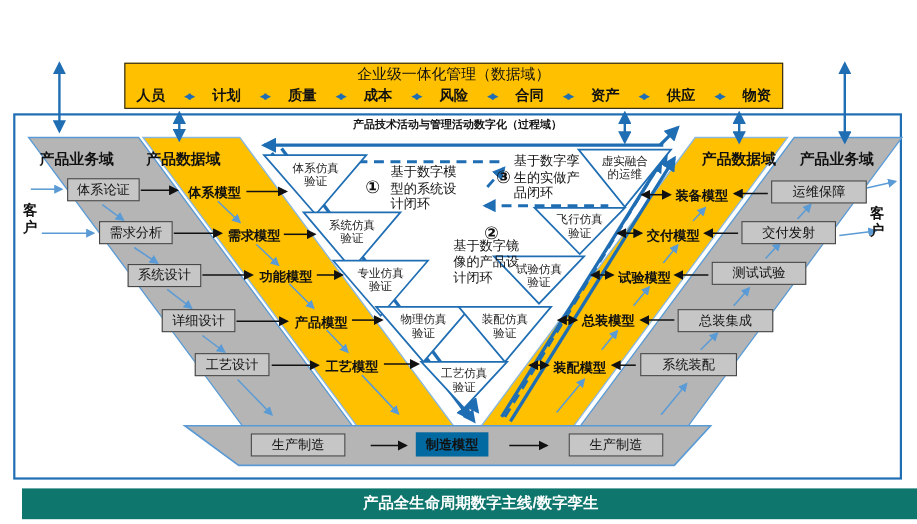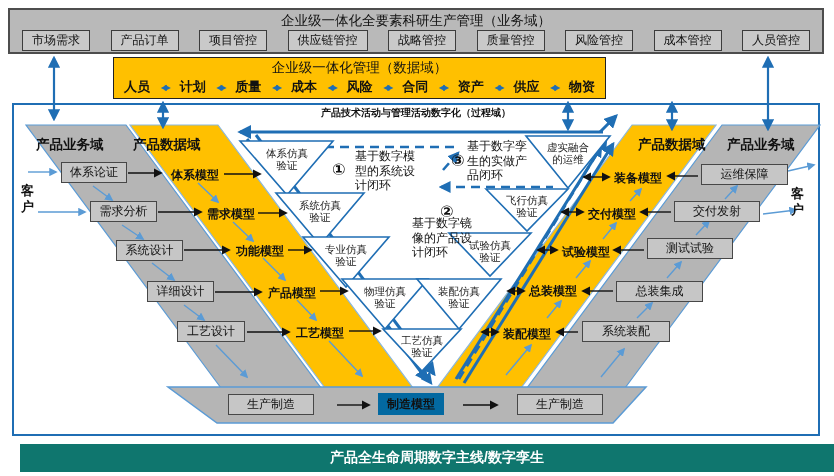--- a/index.html
+++ b/index.html
@@ -4,21 +4,21 @@
 <style>
   html,body{margin:0;padding:0;background:#fff;}
   #stage{position:relative;width:834px;height:476px;background:#fff;overflow:hidden;
          font-family:"Liberation Sans","DejaVu Sans",sans-serif;color:#111;}
   .abs{position:absolute;}
   
   .top-banner{left:8px;top:8px;width:816px;height:46px;background:#b9b9b9;border:2px solid #4d4d4d;box-sizing:border-box;z-index:1;}
   .top-banner .t{width:100%;text-align:center;font-size:13.5px;margin-top:2px;}
   .ctrl-row{position:absolute;left:12px;right:12px;top:20px;display:flex;justify-content:space-between;}
   .ctrl{background:#c9c9c9;border:1px solid #3c3c3c;font-size:12px;height:19px;line-height:19px;padding:0 9px;white-space:nowrap;}
-  .data-banner{left:113px;top:57px;width:493px;height:42px;background:#ffc000;border:1.5px solid #222;box-sizing:border-box;z-index:1;}
+  .data-banner{left:113px;top:57px;width:599px;height:42px;background:#ffc000;border:1.5px solid #222;box-sizing:border-box;z-index:1;}
   .data-banner .t{width:100%;text-align:center;font-size:13.5px;margin-top:1px;}
   .data-row{position:absolute;left:10px;right:10px;top:20px;display:flex;justify-content:space-between;align-items:center;font-size:13px;font-weight:600;}
   .sep{color:#1f6eb4;font-size:8px;letter-spacing:-2px;font-weight:400;}
   .main-box{left:12px;top:103px;width:808px;height:333px;border:2px solid #1f6eb4;background:#fff;box-sizing:border-box;z-index:0;}
   .proc-title{left:12px;top:106px;width:808px;text-align:center;font-size:10px;font-weight:600;z-index:3;}
   svg.layer{position:absolute;left:0;top:0;z-index:2;}
   
   .hdr{font-size:13.5px;font-weight:600;z-index:3;white-space:nowrap;}
   .gbox{background:#c6c6c6;border:1px solid #474747;font-size:12px;display:flex;align-items:center;justify-content:center;z-index:3;box-sizing:border-box;height:21px;}
   .ylab{font-size:12px;font-weight:600;z-index:3;width:52px;text-align:center;white-space:nowrap;}
@@ -30,34 +30,20 @@
   .footer-banner{left:0;top:444px;width:834px;height:28px;background:#0f766e;display:flex;align-items:center;justify-content:center;z-index:1;margin-left:20px;}
   .footer-banner .t{color:#fff;font-size:14px;font-weight:600;}
 </style>
 </head>
 <body>
 
 <div id="stage">
 
   <div class="abs main-box"></div>
 
-  <div class="abs top-banner">
-    <div class="t">企业级一体化全要素科研生产管理（业务域）</div>
-    <div class="ctrl-row">
-      <span class="ctrl">市场需求</span>
-      <span class="ctrl">产品订单</span>
-      <span class="ctrl">项目管控</span>
-      <span class="ctrl">供应链管控</span>
-      <span class="ctrl">战略管控</span>
-      <span class="ctrl">质量管控</span>
-      <span class="ctrl">风险管控</span>
-      <span class="ctrl">成本管控</span>
-      <span class="ctrl">人员管控</span>
-    </div>
-  </div>
 
   <div class="abs data-banner">
     <div class="t">企业级一体化管理（数据域）</div>
     <div class="data-row">
       <span>人员</span>
         <span class="sep">◀▶</span>
       <span>计划</span>
         <span class="sep">◀▶</span>
       <span>质量</span>
         <span class="sep">◀▶</span>

